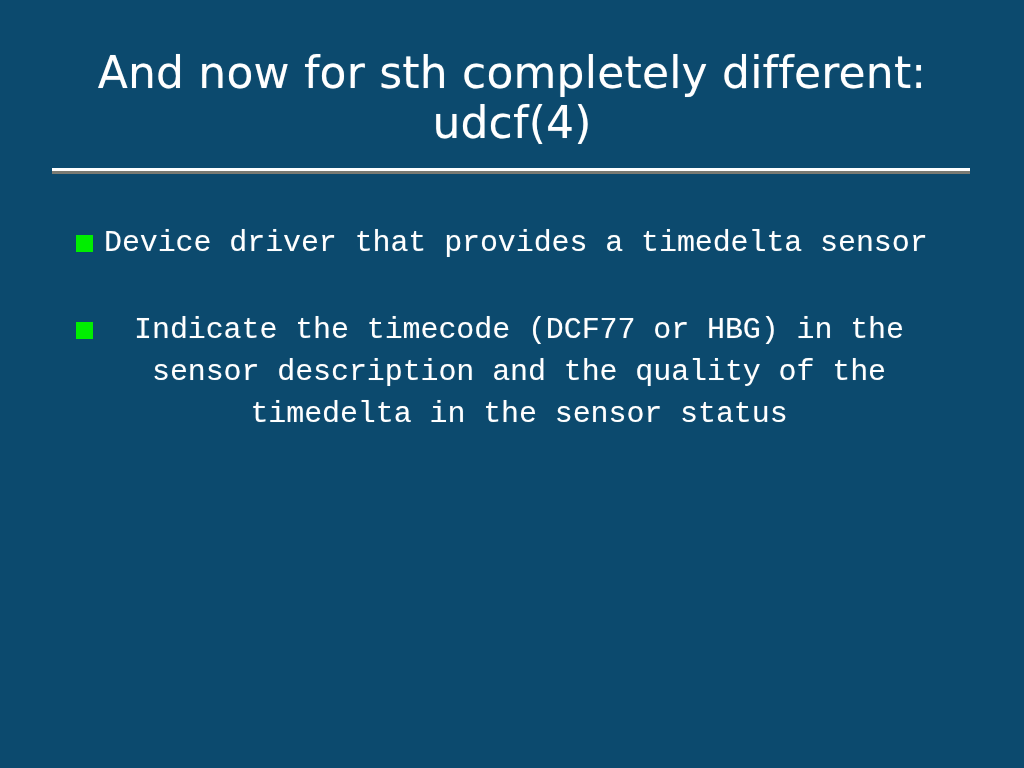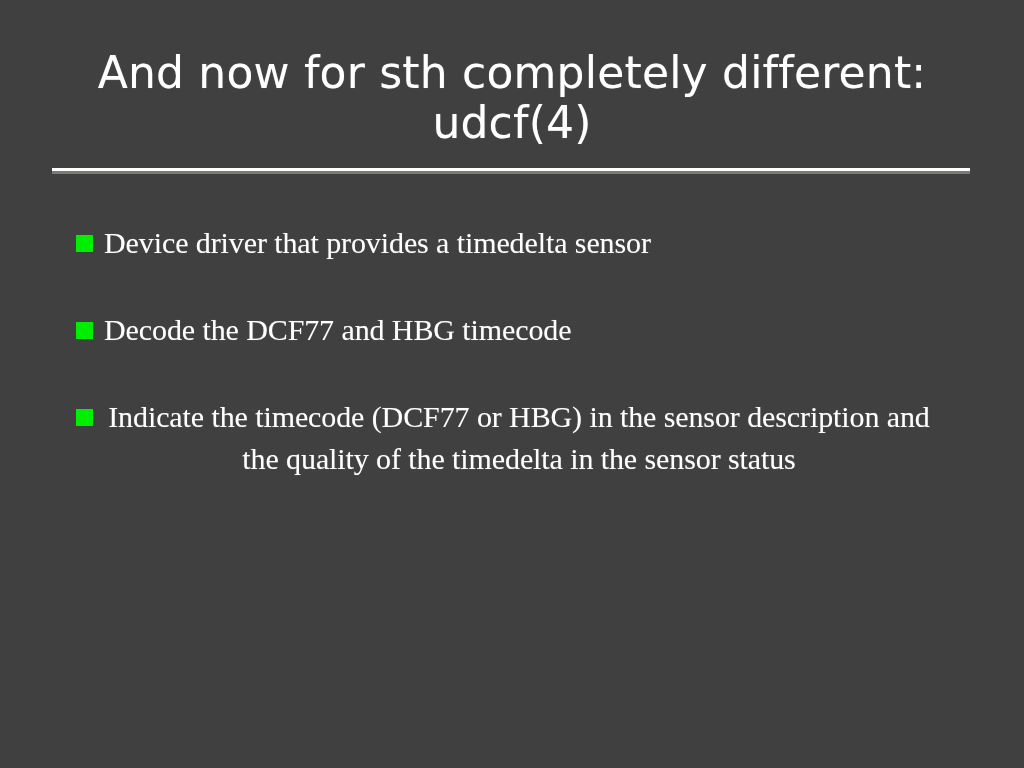--- a/index.html
+++ b/index.html
@@ -11,21 +11,21 @@
     width: 1024px;
     height: 768px;
     overflow: hidden;
     font-family: "DejaVu Sans", sans-serif;
   }
 
   #slide {
     position: relative;
     width: 1024px;
     height: 768px;
-    background: #404040;
+    background: #0c4a6e;
     box-sizing: border-box;
   }
 
   
   #title-block {
     position: absolute;
     left: 52px;
     top: 48px;
     width: 920px;
     text-align: center;
@@ -82,21 +82,21 @@
     width: 17px;
     height: 17px;
     background: #00ee00;
     margin-top: 13px;
     margin-right: 11px;
   }
 
   .bullet-text {
     flex: 1 1 auto;
     color: #ffffff;
-    font-family: Liberation Serif, serif;
+    font-family: Liberation Mono, monospace;
     font-size: 30px;
     font-weight: 400;
     line-height: 42px;
     letter-spacing: -0.1px;
     text-shadow: 0 0 1px rgba(255,255,255,0.3);
   }
 
   
   .bullet-item.wide .bullet-text {
     max-width: 830px;
@@ -117,24 +117,20 @@
     <div class="rule-shadow"></div>
   </div>
 
   <div id="body-list">
 
     <div class="bullet-item">
       <span class="bullet-marker"></span>
       <span class="bullet-text">Device driver that provides a timedelta sensor</span>
     </div>
 
-    <div class="bullet-item">
-      <span class="bullet-marker"></span>
-      <span class="bullet-text">Decode the DCF77 and HBG timecode</span>
-    </div>
 
     <div class="bullet-item wide">
       <span class="bullet-marker"></span>
       <span class="bullet-text">Indicate the timecode (DCF77 or HBG) in the sensor description and the quality of the timedelta in the sensor status</span>
     </div>
 
   </div>
 
 </div>
 

